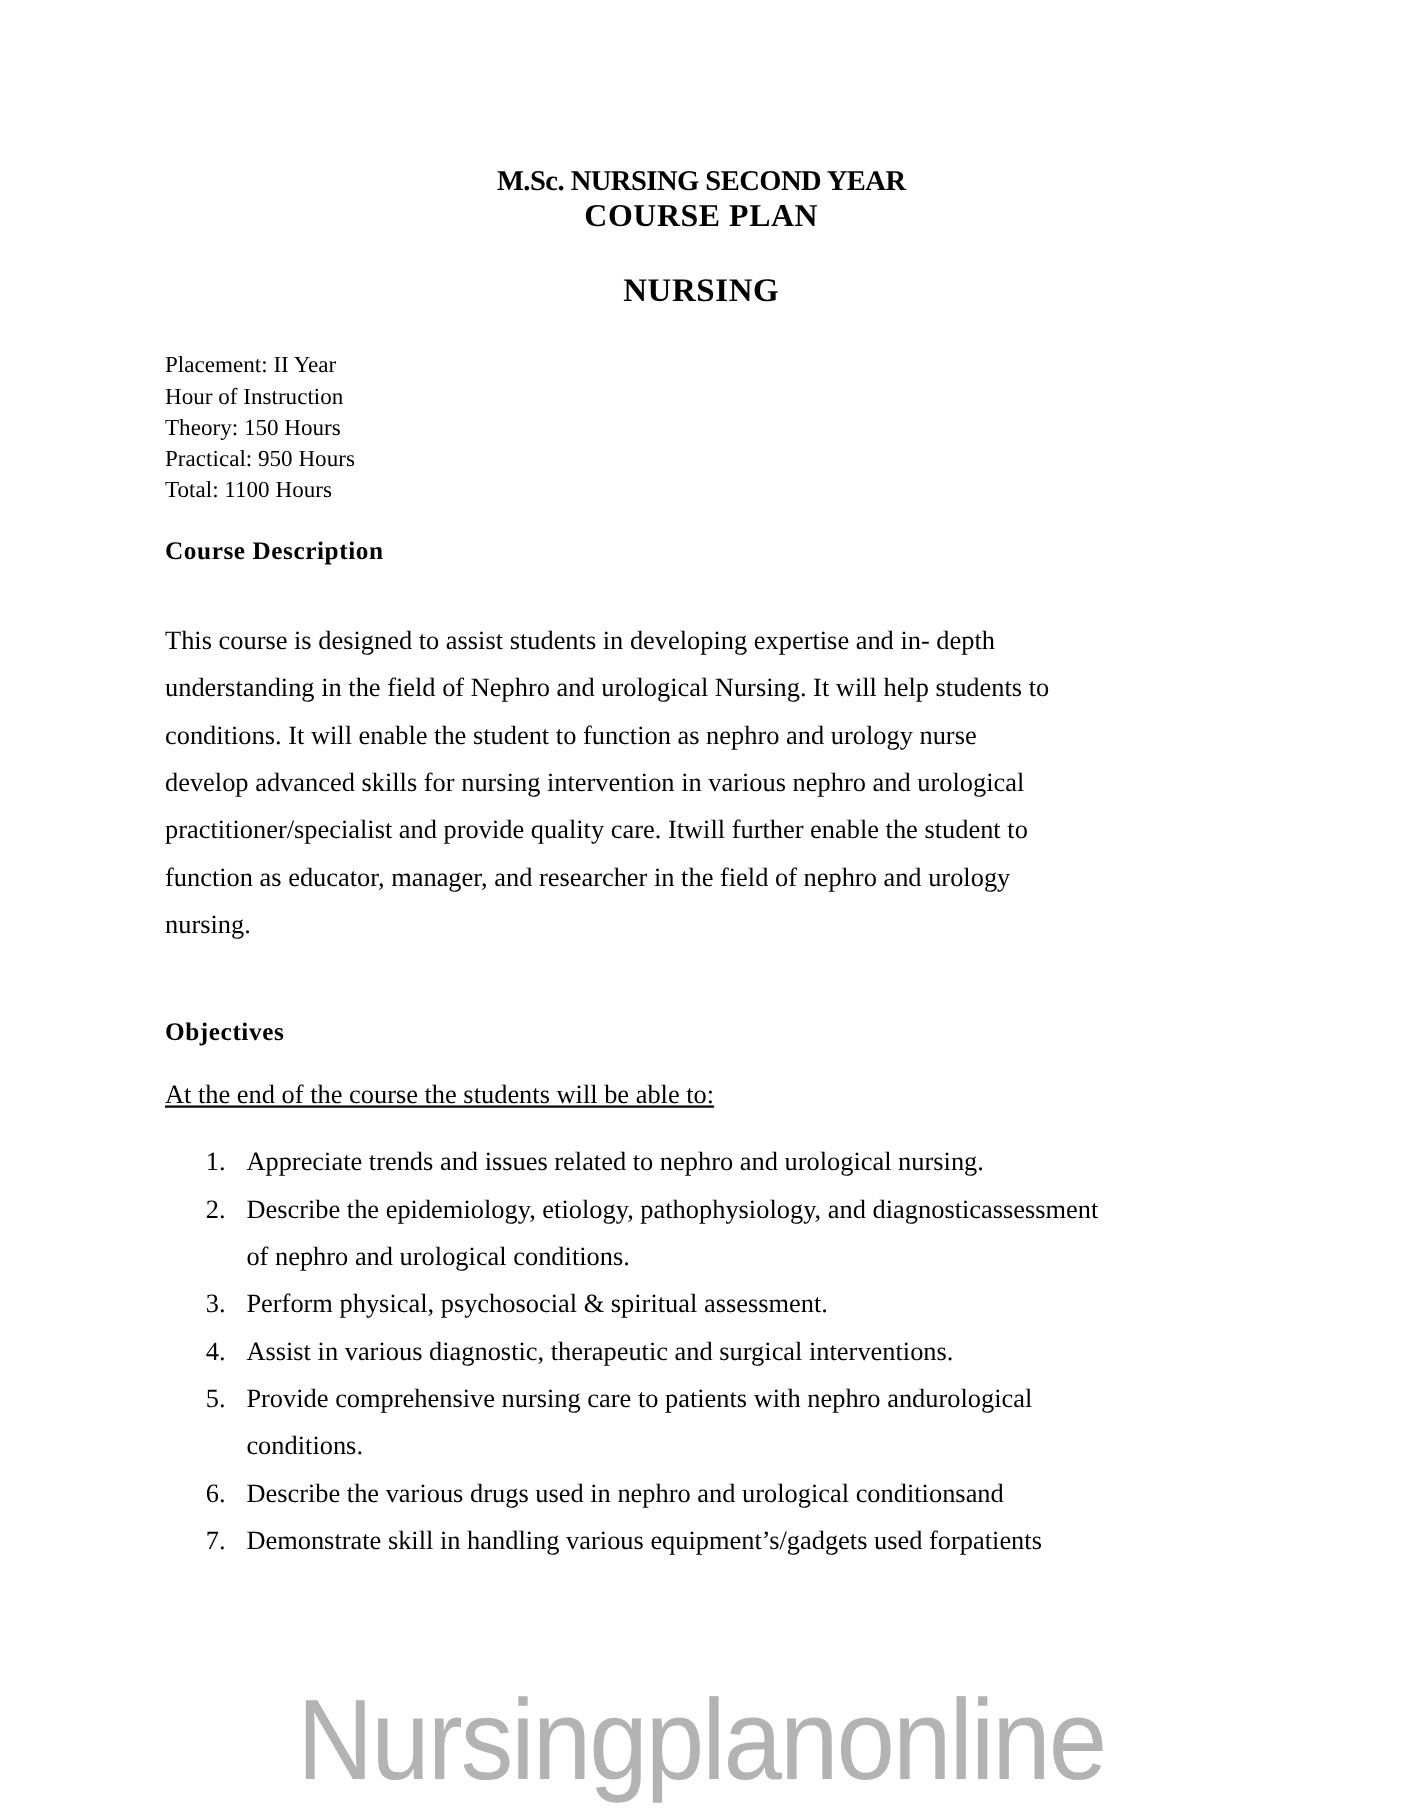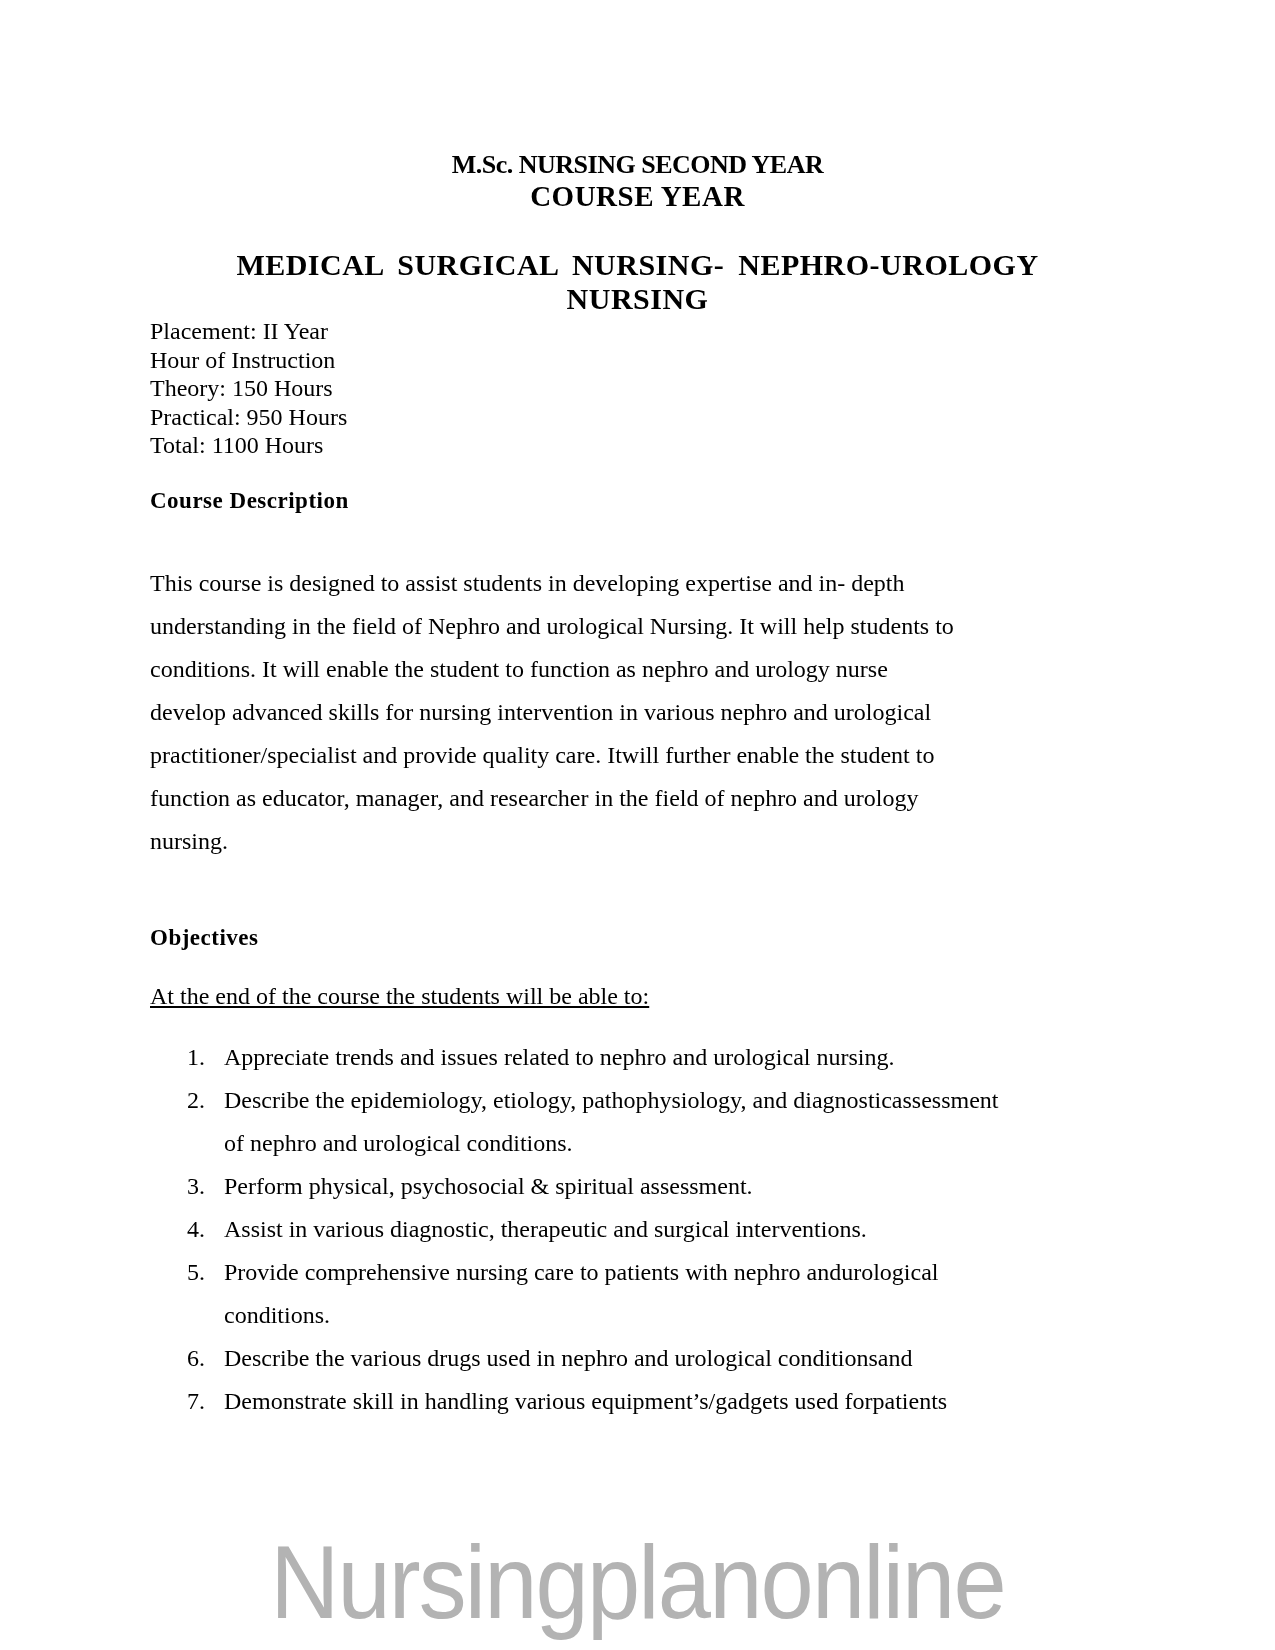--- a/index.html
+++ b/index.html
@@ -51,21 +51,21 @@
       font-weight: bold;
       font-size: 30px;
       line-height: 34px;
       letter-spacing: 0.5px;
       word-spacing: 6px;
     }
     .meta {
       position: absolute;
       top: 317px;
       left: 150px;
-      font-size: 24px;
+      font-size: 21px;
       line-height: 28.5px;
     }
     .meta div { white-space: nowrap; }
     .h2 {
       position: absolute;
       left: 150px;
       font-weight: bold;
       font-size: 23px;
       letter-spacing: 0.5px;
     }
@@ -122,24 +122,23 @@
       line-height: 1;
       transform: scaleX(0.92);
     }
   </style>
 </head>
 <body>
 
 <div class="page">
 
   <div class="title1">M.Sc. NURSING SECOND YEAR</div>
-  <div class="title2">COURSE YEAR</div>
+  <div class="title2">COURSE PLAN</div>
 
   <div class="subject">
-    <div>MEDICAL  SURGICAL NURSING- NEPHRO-UROLOGY</div>
     <div>NURSING</div>
   </div>
 
   <div class="meta">
     <div>Placement: II Year</div>
     <div>Hour of Instruction</div>
     <div>Theory: 150 Hours</div>
     <div>Practical: 950 Hours</div>
     <div>Total: 1100 Hours</div>
   </div>

